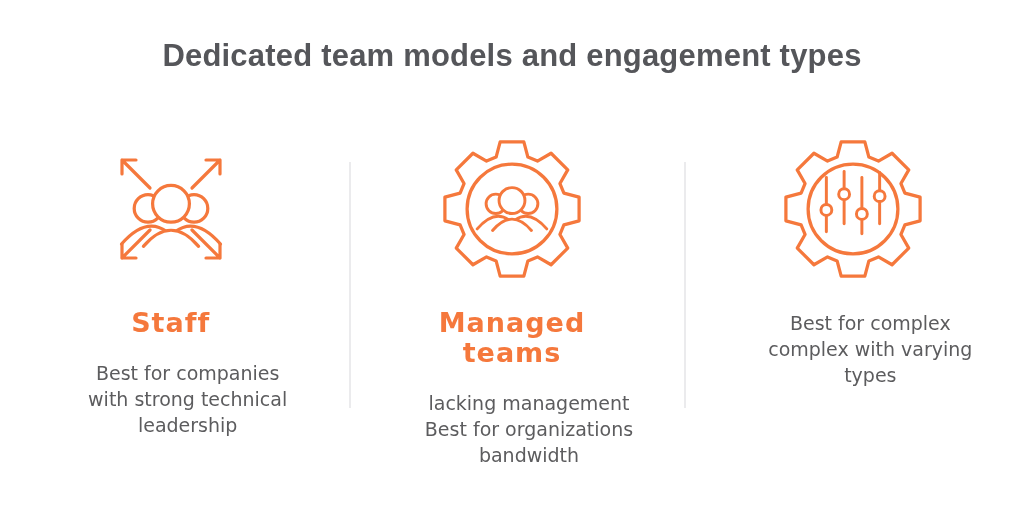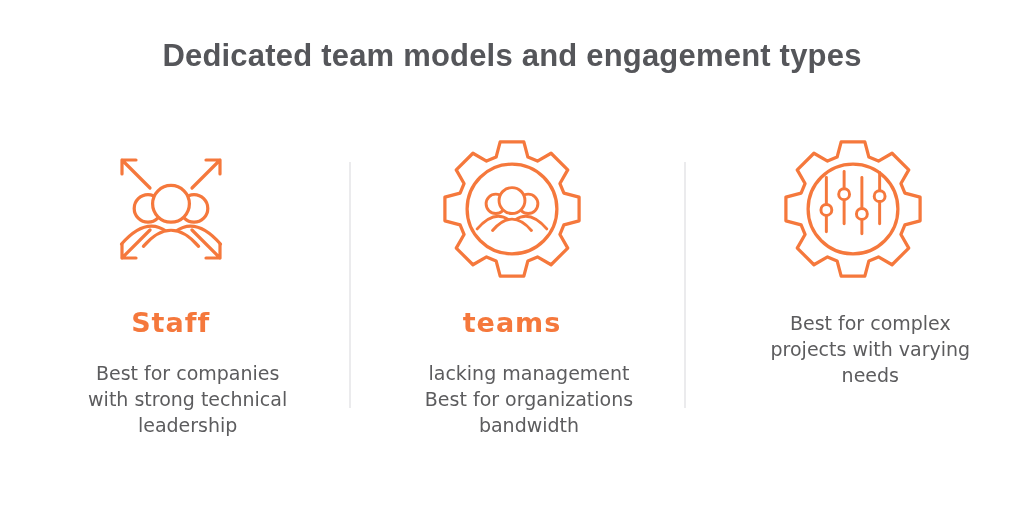--- a/index.html
+++ b/index.html
@@ -140,20 +140,21 @@
             <circle cx="-20" cy="-4" r="12"></circle>
             <circle cx="20" cy="-4" r="12"></circle>
             <path d="M-43,27 Q-22,3 -4,16"></path>
             <path d="M43,27 Q22,3 4,16"></path>
             <circle class="fillw" cx="0" cy="-8" r="16"></circle>
             <path class="fillw" d="M-24,29 Q0,1 24,29"></path>
           </g>
         </svg>
       </div>
       <h2 class="heading">
+        <span>Managed</span>
         <span>teams</span>
       </h2>
       <p class="desc">
         <span>lacking management</span>
         <span>Best for organizations</span>
         <span>bandwidth</span>
       </p>
     </div>
 
     <div class="col">
@@ -168,19 +169,19 @@
             <line x1="102" y1="38" x2="102" y2="90"></line>
             <circle class="fillw" cx="48" cy="76" r="5.5"></circle>
             <circle class="fillw" cx="66" cy="60" r="5.5"></circle>
             <circle class="fillw" cx="84" cy="80" r="5.5"></circle>
             <circle class="fillw" cx="102" cy="62" r="5.5"></circle>
           </g>
         </svg>
       </div>
       <p class="desc">
         <span>Best for complex</span>
-        <span>projects with varying</span>
-        <span>needs</span>
+        <span>complex with varying</span>
+        <span>types</span>
       </p>
     </div>
 
   </div>
 </div>
 
 </body></html>

